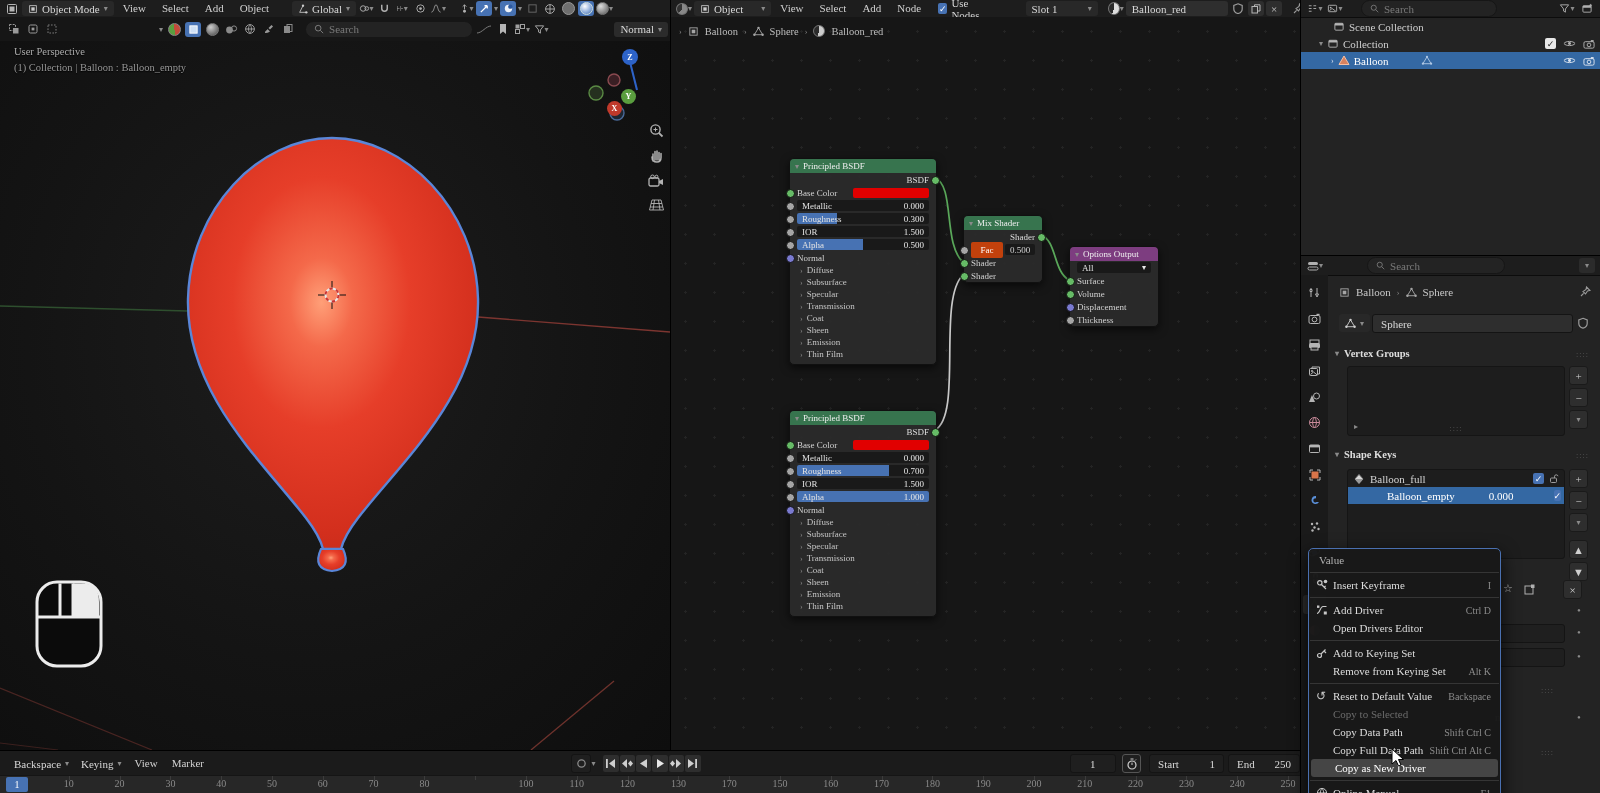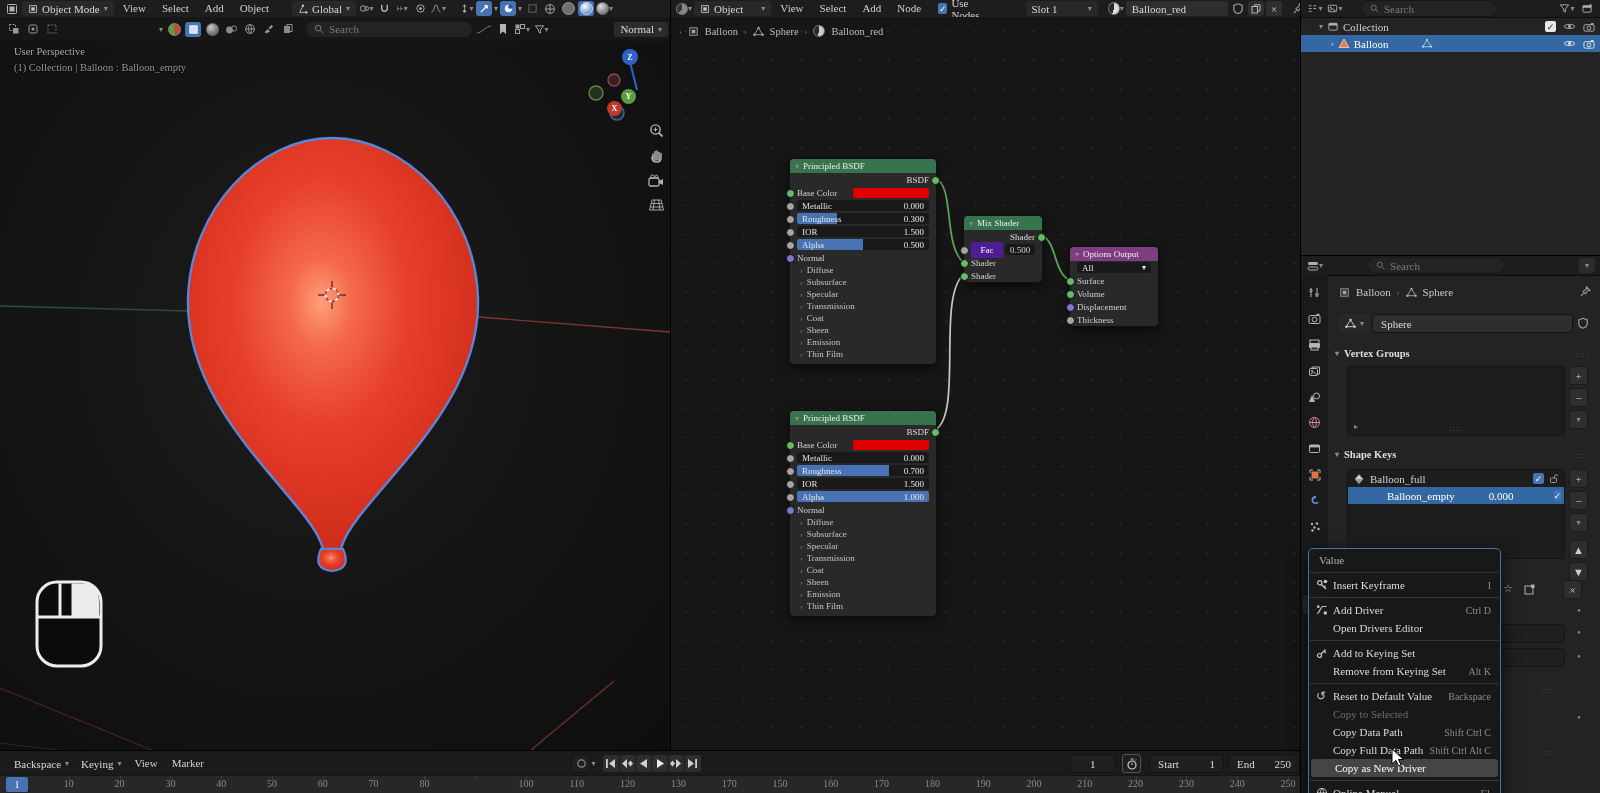--- a/index.html
+++ b/index.html
@@ -599,21 +599,21 @@
         <div class="node" style="left: 292px; top: 198px; width: 78px;">
           <div class="node-h" style="background: rgb(55, 116, 78);">
             <span class="chev">▾</span>
             <span>Mix Shader</span>
           </div>
           <div class="nrow">
             <span class="nout-t">Shader</span>
           </div>
           <span class="sock" style="background: rgb(102, 187, 102); top: 16.5px; right: -4px;"></span>
           <div class="nrow">
-            <span style="background:#4c1d95;color:#fff;border-radius:2px;height:16px;display:flex;align-items:center;justify-content:center;width:32px;">Fac</span>
+            <span style="background:#c2410c;color:#fff;border-radius:2px;height:16px;display:flex;align-items:center;justify-content:center;width:32px;">Fac</span>
             <span style="background:#191919;border-radius:2px;height:11px;flex:1;margin-left:2px;display:flex;align-items:center;justify-content:center;">0.500</span>
           </div>
           <span class="sock" style="background: rgb(165, 165, 165); top: 30px; left: -4px;"></span>
           <div class="nrow">
             <span>Shader</span>
           </div>
           <span class="sock" style="background: rgb(102, 187, 102); top: 43px; left: -4px;"></span>
           <div class="nrow">
             <span>Shader</span>
           </div>
@@ -679,20 +679,27 @@
           </svg>
           <span class="chev">▾</span>
         </span>
       <span class="ibtn">
           <svg width="12" height="11" viewBox="0 0 12 12">
             <rect x="1.5" y="3" width="9" height="7" rx="1" fill="none" stroke="#b0b0b0"></rect>
             <rect x="1.5" y="3" width="9" height="2.2" fill="#b0b0b0"></rect>
             <path d="M10 1 v3 M8.5 2.5 h3" stroke="#b0b0b0"></path>
           </svg>
         </span>
+    </div>
+    <div class="ol-row" style="padding-left:32px;">
+      <svg width="12" height="11" viewBox="0 0 12 12">
+          <rect x="1.5" y="2.5" width="9" height="7.5" rx="1" fill="none" stroke="#b5b5b5"></rect>
+          <rect x="1.5" y="2.5" width="9" height="2.4" fill="#b5b5b5"></rect>
+        </svg>
+      <span>Scene Collection</span>
     </div>
     <div class="ol-row" style="padding-left:18px;">
       <span class="chev">▾</span>
       <svg width="12" height="11" viewBox="0 0 12 12">
           <rect x="1.5" y="2.5" width="9" height="7.5" rx="1" fill="none" stroke="#b5b5b5"></rect>
           <rect x="1.5" y="2.5" width="9" height="2.4" fill="#b5b5b5"></rect>
         </svg>
       <span>Collection</span>
       <span class="ol-right">
         <span class="checkbox" style="background:#e8e8e8;color:#222;">✓</span>

